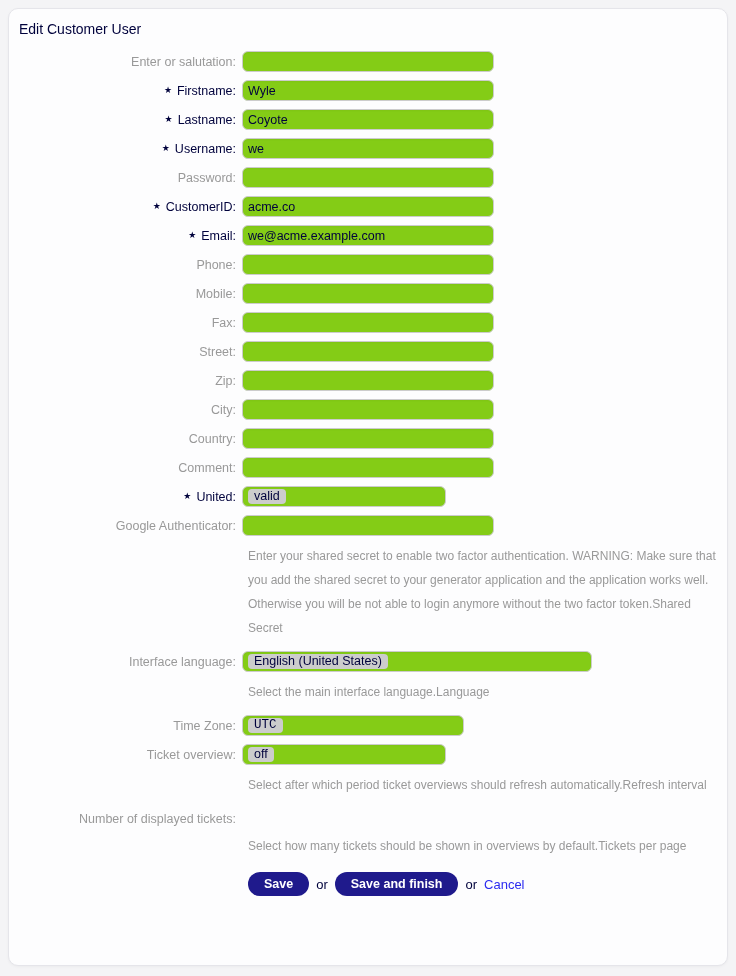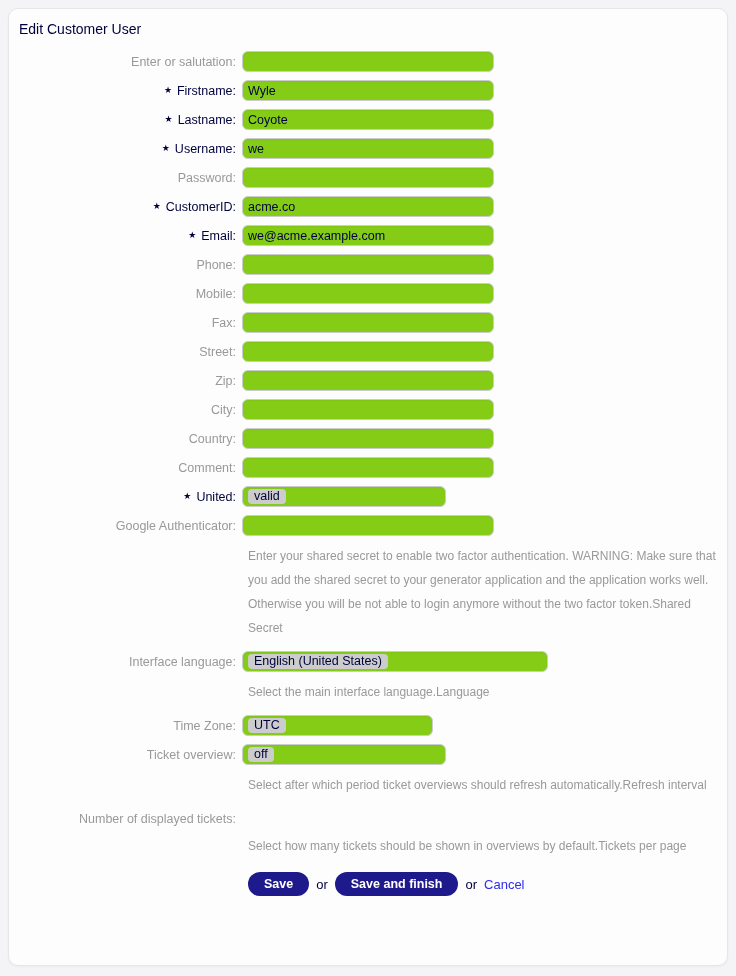--- a/index.html
+++ b/index.html
@@ -75,22 +75,22 @@
   }
   .select-value{
     background:var(--sel-bg);
     color:var(--input-text);
     padding:0 6px;
     border-radius:4px;
     line-height:15px;
   }
   .w-normal{width:252px;}
   .w-short{width:204px;}
-  .w-medium{width:191px;}
-  .w-wide{width:306px;}
+  .w-medium{width:222px;font-family:Liberation Mono, monospace;}
+  .w-wide{width:350px;}
   .field-explanation{
     margin:2px 0 11px 231px;
     width:478px;
     font-size:12px;
     line-height:24px;
     color:var(--desc-text);
   }
   .button-row{
     margin:14px 0 0 231px;
     display:flex;

